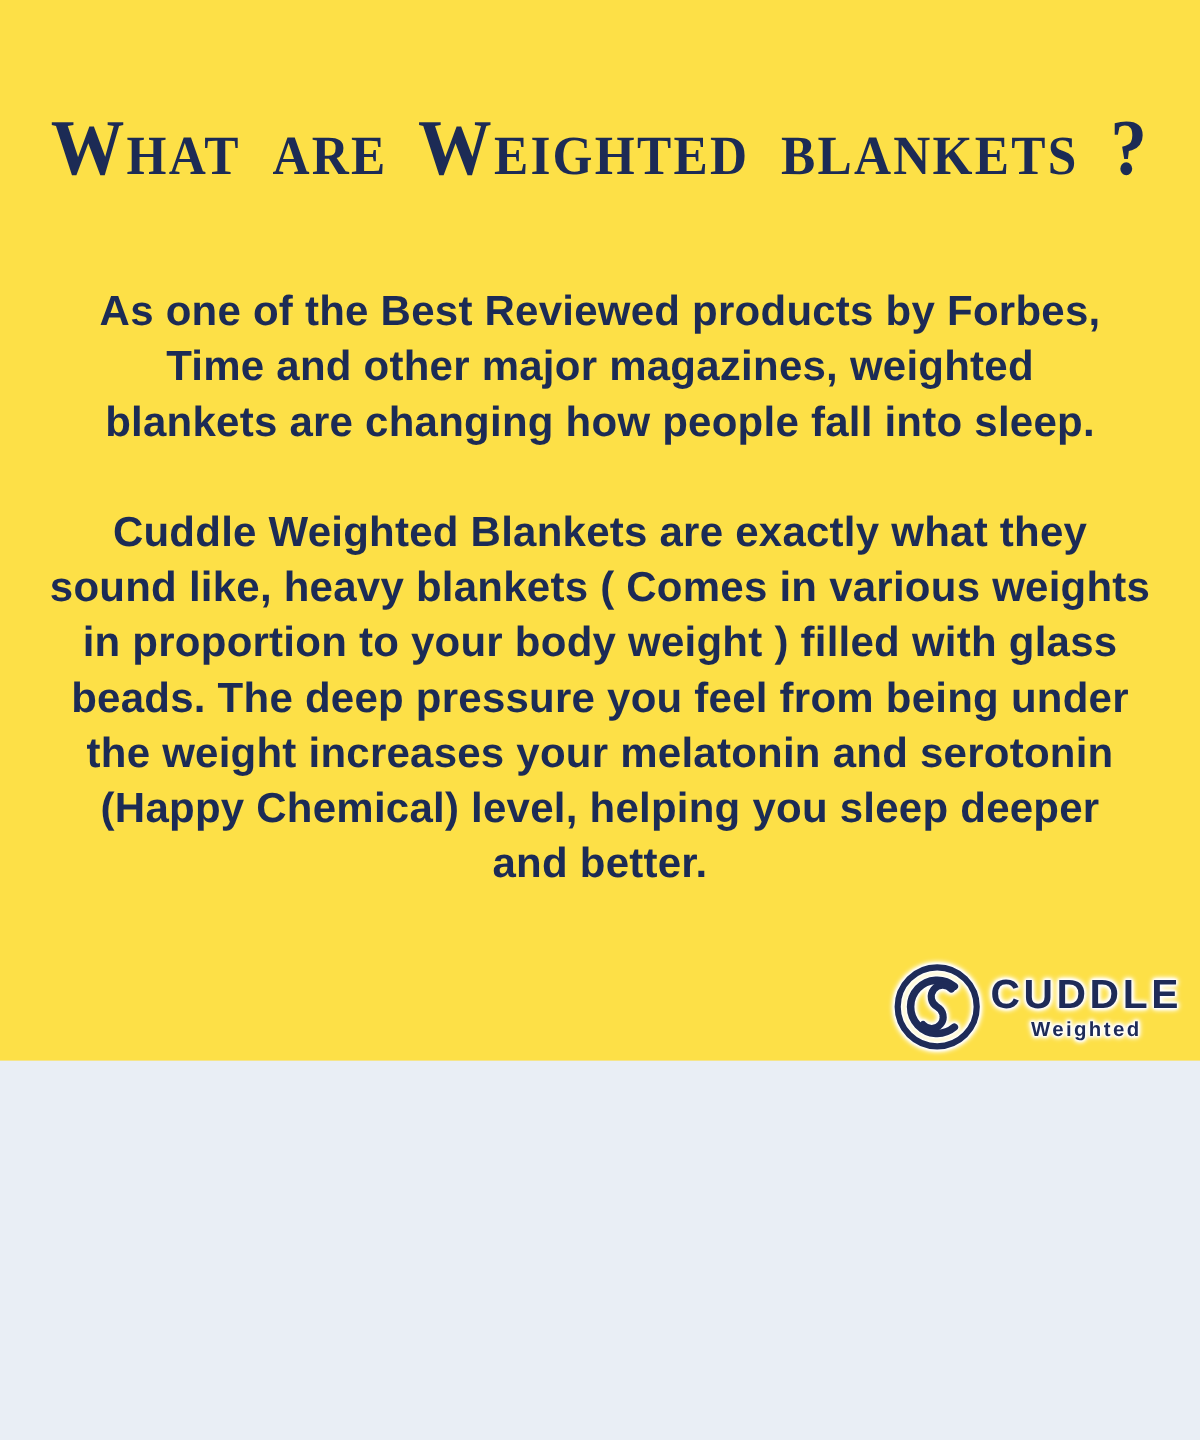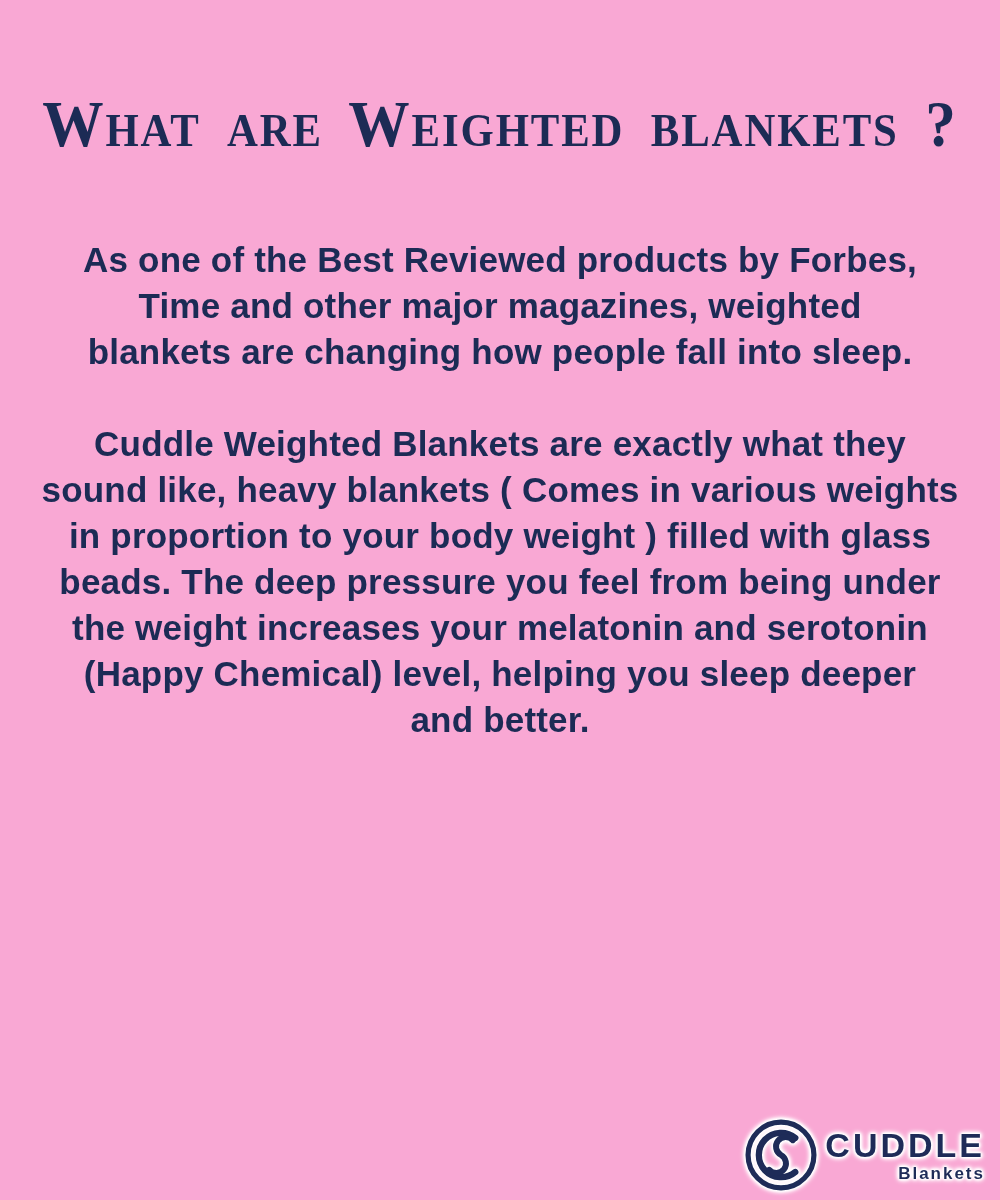--- a/index.html
+++ b/index.html
@@ -3,22 +3,22 @@
 <meta charset="utf-8">
 <style>
   html, body {
     margin: 0;
     padding: 0;
     background: #e9eef5;
   }
   .canvas {
     position: relative;
     width: 1000px;
-    height: 1200px;
-    background: #f9a8d4;
+    height: 884px;
+    background: #fde047;
     overflow: hidden;
     font-family: "Liberation Sans", "DejaVu Sans", sans-serif;
   }
   .title {
     position: absolute;
     top: 86px;
     left: 0;
     right: 0;
     margin: 0;
     text-align: center;
@@ -61,21 +61,21 @@
             drop-shadow(0 0 2px #ffffff) drop-shadow(0 0 1.5px #ffffff);
   }
   .logo-icon {
     width: 74px;
     height: 74px;
     flex: 0 0 auto;
   }
   .logo-text {
     display: flex;
     flex-direction: column;
-    align-items: flex-end;
+    align-items: center;
   }
   .brand {
     font-size: 34px;
     font-weight: 700;
     letter-spacing: 3px;
     line-height: 1;
     color: #1e2b58;
   }
   .brand-sub {
     font-size: 17px;
@@ -107,17 +107,17 @@
   </div>
 
   <div class="logo">
     <svg class="logo-icon" viewBox="0 0 100 100" aria-hidden="true">
       <circle cx="50" cy="50" r="44.5" fill="none" stroke="#1e2b58" stroke-width="7"></circle>
       <path d="M69.3 27 A30 30 0 1 0 69.3 73" fill="none" stroke="#1e2b58" stroke-width="8.5" stroke-linecap="round"></path>
       <path d="M66 30 A13 13 0 1 0 50 50 A13 13 0 1 1 34 70" fill="none" stroke="#1e2b58" stroke-width="8" stroke-linecap="round"></path>
     </svg>
     <div class="logo-text">
       <span class="brand">CUDDLE</span>
-      <span class="brand-sub">Blankets</span>
+      <span class="brand-sub">Weighted</span>
     </div>
   </div>
 
 </div>
 
 </body></html>

